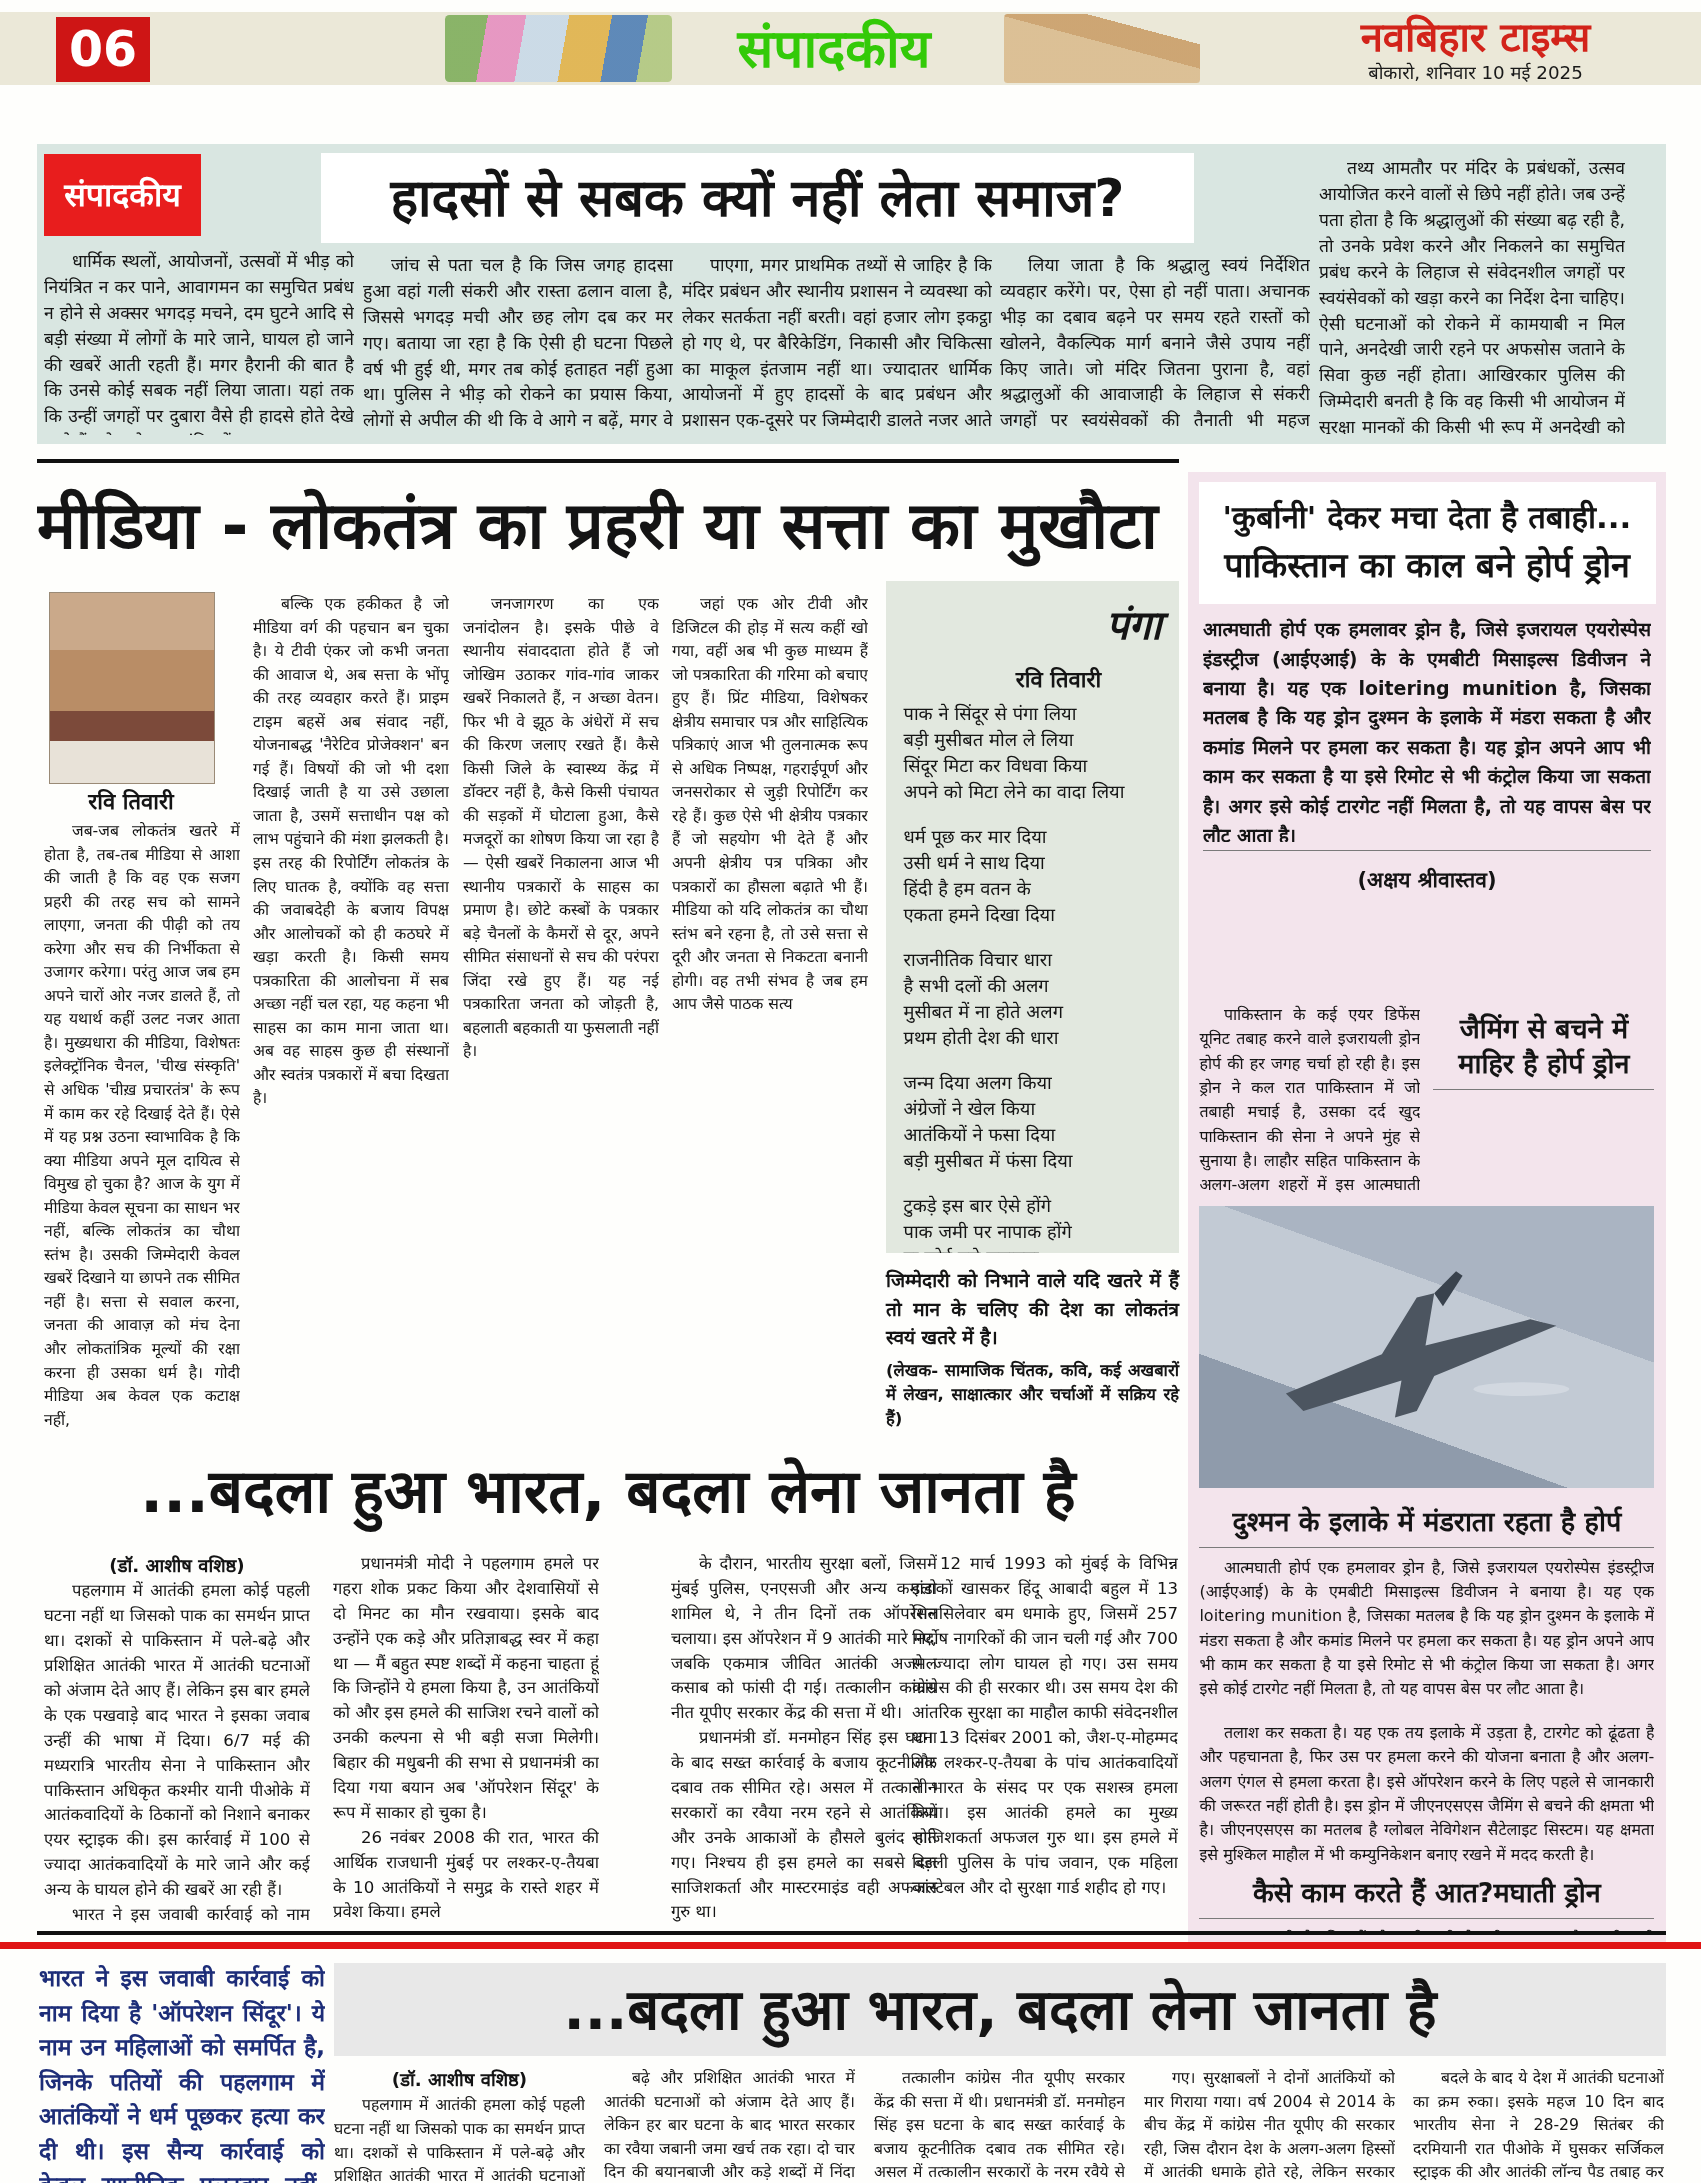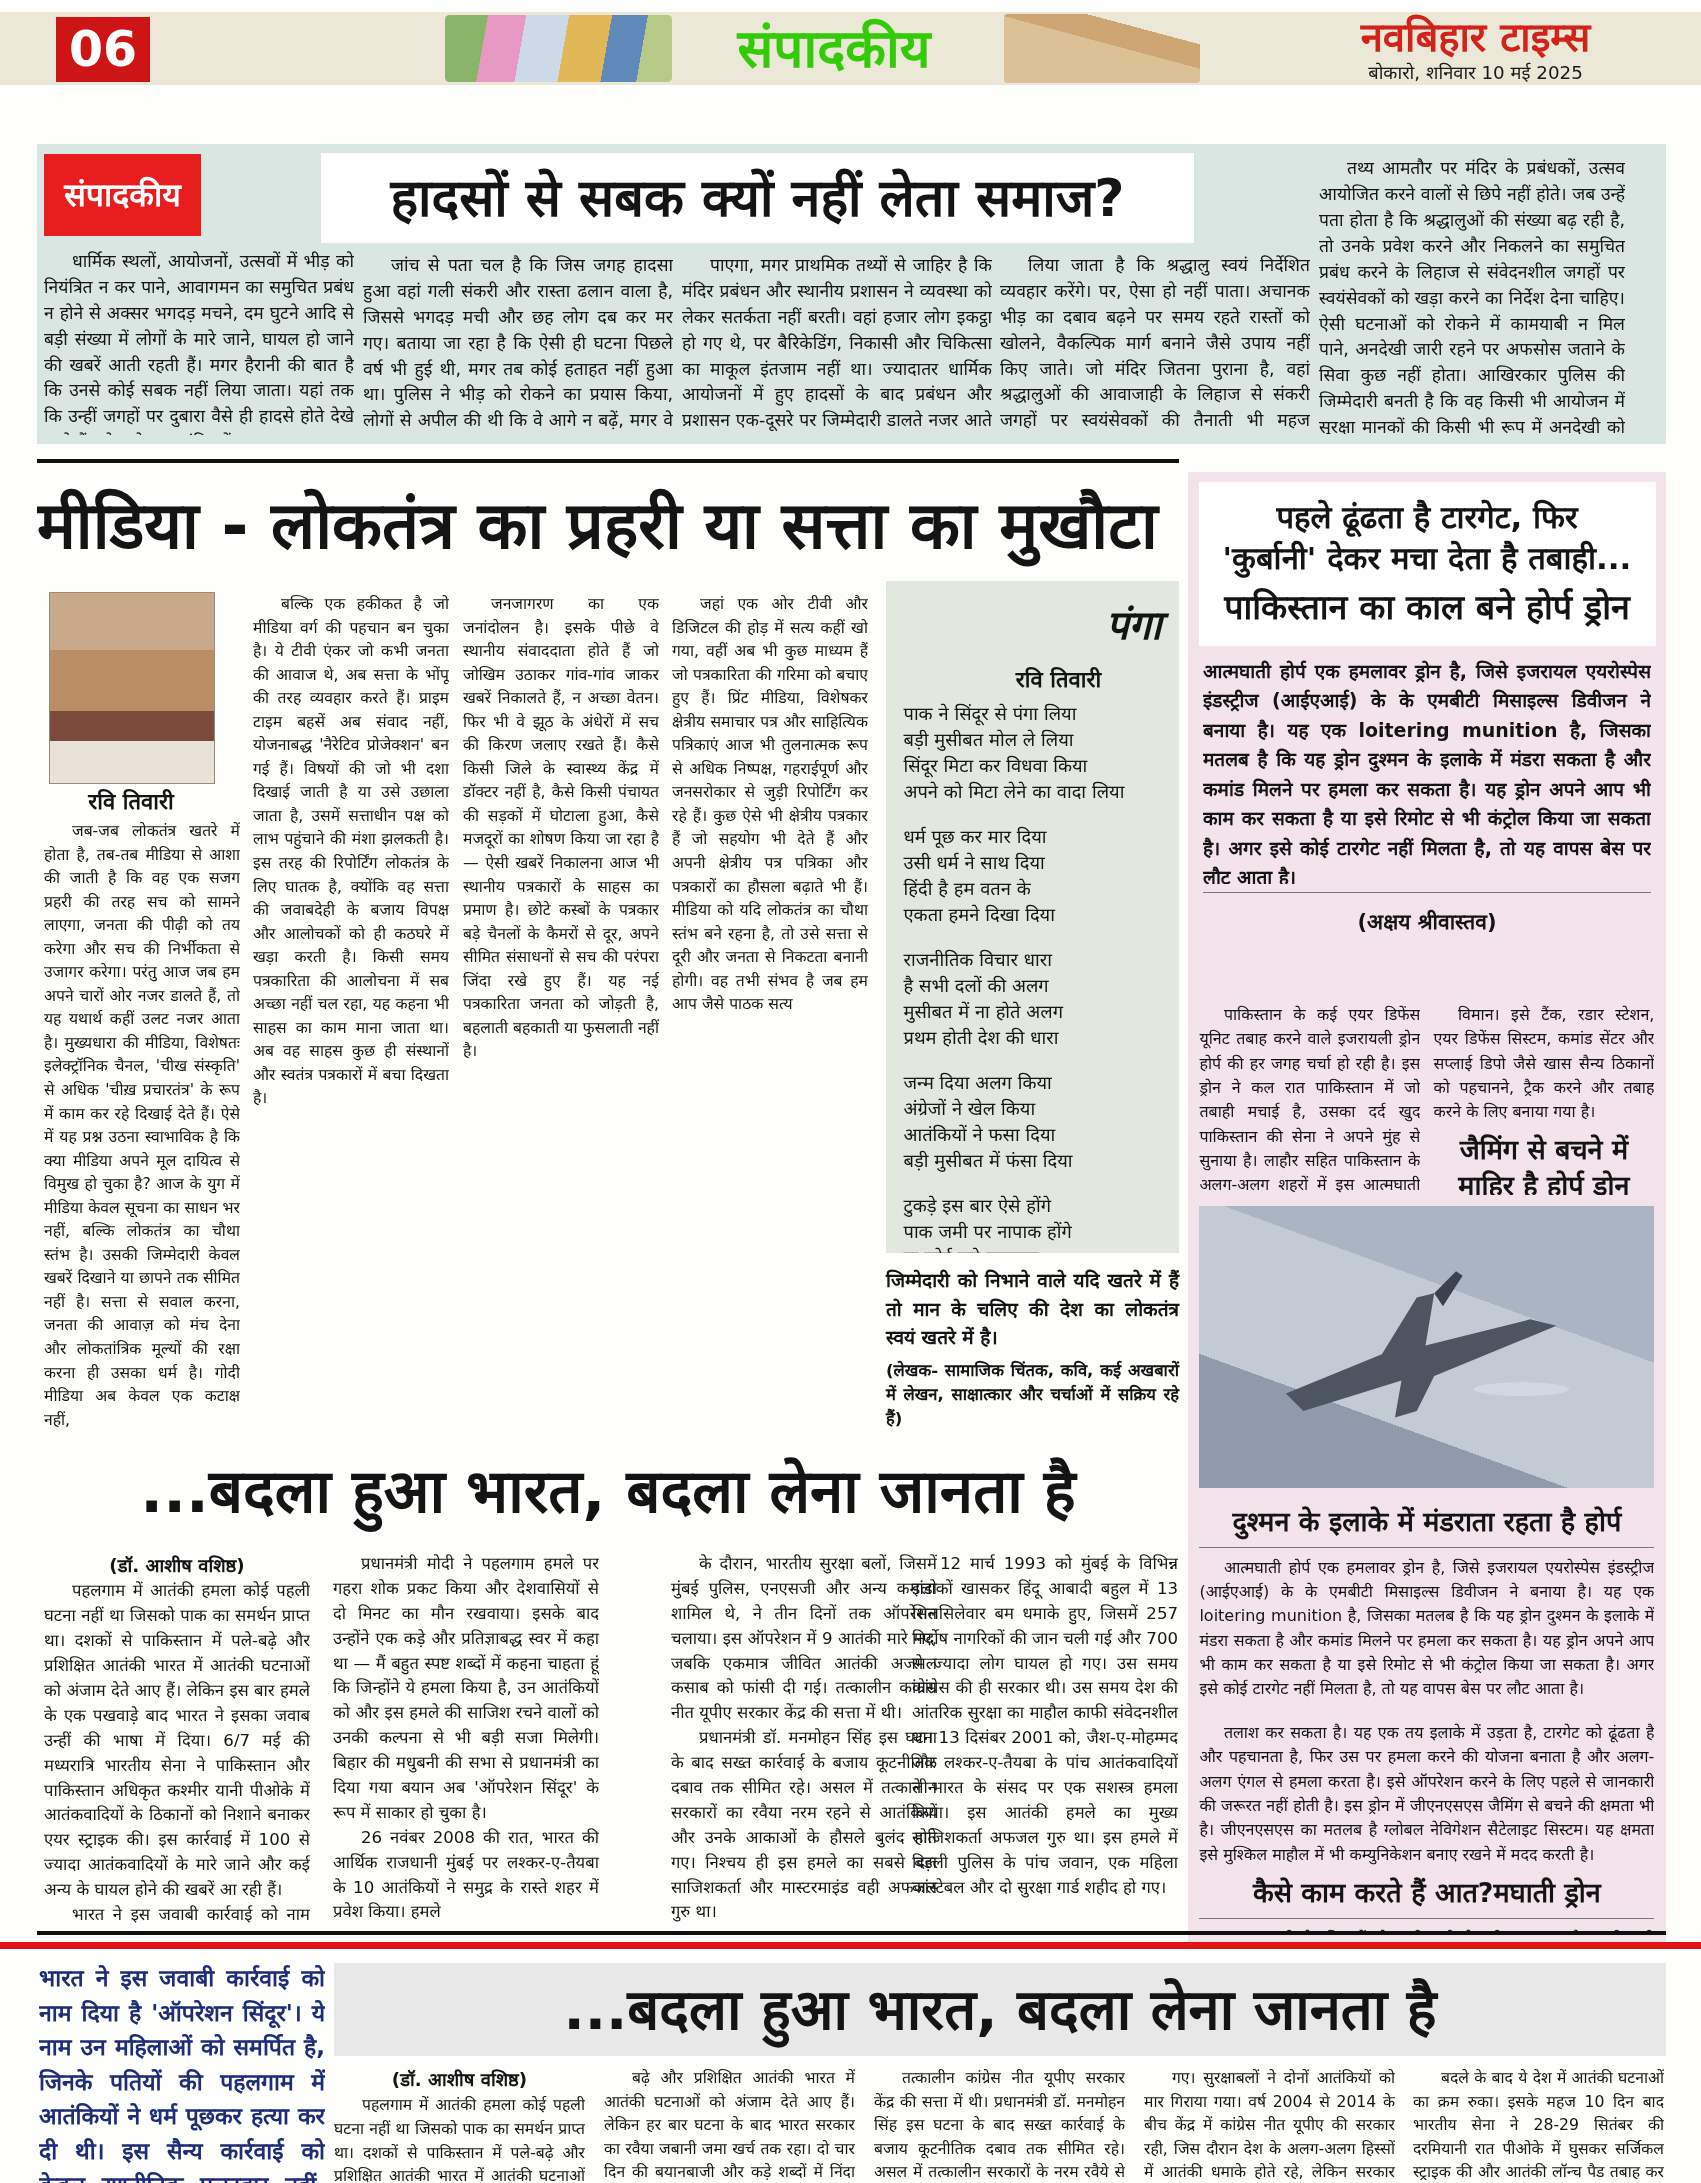--- a/index.html
+++ b/index.html
@@ -176,33 +176,31 @@
           <p>पाक जमी पर नापाक होंगे</p>
           <p>ना कोई गले लगाएगा</p>
         </div>
     </div>
     <div id="media-closing">जिम्मेदारी को निभाने वाले यदि खतरे में हैं तो मान के चलिए की देश का लोकतंत्र स्वयं खतरे में है।</div>
     <div id="media-author-note">(लेखक- सामाजिक चिंतक, कवि, कई अखबारों में लेखन, साक्षात्कार और चर्चाओं में सक्रिय रहे हैं)</div>
   </div>
 
   <div id="drone" class="abs">
     <div id="drone-headbox">
-      <div id="dh1" class="dh-line">पहले ढूंढता है टारगेट, फिर</div>
       <div id="dh2" class="dh-line">'कुर्बानी' देकर मचा देता है तबाही...</div>
       <div id="dh3" class="dh-line">पाकिस्तान का काल बने होर्प ड्रोन</div>
     </div>
     <div id="drone-intro">आत्मघाती होर्प एक हमलावर ड्रोन है, जिसे इजरायल एयरोस्पेस इंडस्ट्रीज (आईएआई) के के एमबीटी मिसाइल्स डिवीजन ने बनाया है। यह एक loitering munition है, जिसका मतलब है कि यह ड्रोन दुश्मन के इलाके में मंडरा सकता है और कमांड मिलने पर हमला कर सकता है। यह ड्रोन अपने आप भी काम कर सकता है या इसे रिमोट से भी कंट्रोल किया जा सकता है। अगर इसे कोई टारगेट नहीं मिलता है, तो यह वापस बेस पर लौट आता है।</div>
     <div id="drone-byline-wrap">(अक्षय श्रीवास्तव)</div>
 
     <div id="drone-rowA" class="drone-row">
       <div class="drone-col">
           <p>पाकिस्तान के कई एयर डिफेंस यूनिट तबाह करने वाले इजरायली ड्रोन होर्प की हर जगह चर्चा हो रही है। इस ड्रोन ने कल रात पाकिस्तान में जो तबाही मचाई है, उसका दर्द खुद पाकिस्तान की सेना ने अपने मुंह से सुनाया है। लाहौर सहित पाकिस्तान के अलग-अलग शहरों में इस आत्मघाती ड्रोन ने उनके एयर डिफेंस सिस्टम को पूरी तरह बर्बाद कर दिया। आइए आपको बताते हैं कि आखिर इजरायली मेड होर्प ड्रोन है क्या चीज, जो पाकिस्तान का काल बनकर उनके एयर डिफेंस यूनिट पर टूट पड़ा।</p>
         </div>
       <div class="drone-col">
-        <p>विमान। इसे टैंक, रडार स्टेशन, एयर डिफेंस सिस्टम, कमांड सेंटर और सप्लाई डिपो जैसे खास सैन्य ठिकानों को पहचानने, ट्रैक करने और तबाह करने के लिए बनाया गया है।</p>
         <div class="d-subhead">जैमिंग से बचने में माहिर है होर्प ड्रोन</div>
 
       </div>
     </div>
 
     <div id="jet-image">
       <svg width="349" height="201" viewBox="0 0 800 460">
         <polygon points="80,340 300,250 380,120 420,110 400,230 640,170 700,185 420,300 380,380 330,395 345,310 120,380" fill="#4c5560"></polygon>
         <polygon points="420,110 470,60 485,70 440,140" fill="#39424d"></polygon>
         <ellipse cx="620" cy="330" rx="110" ry="16" fill="#d9dee5" opacity="0.7"></ellipse>

